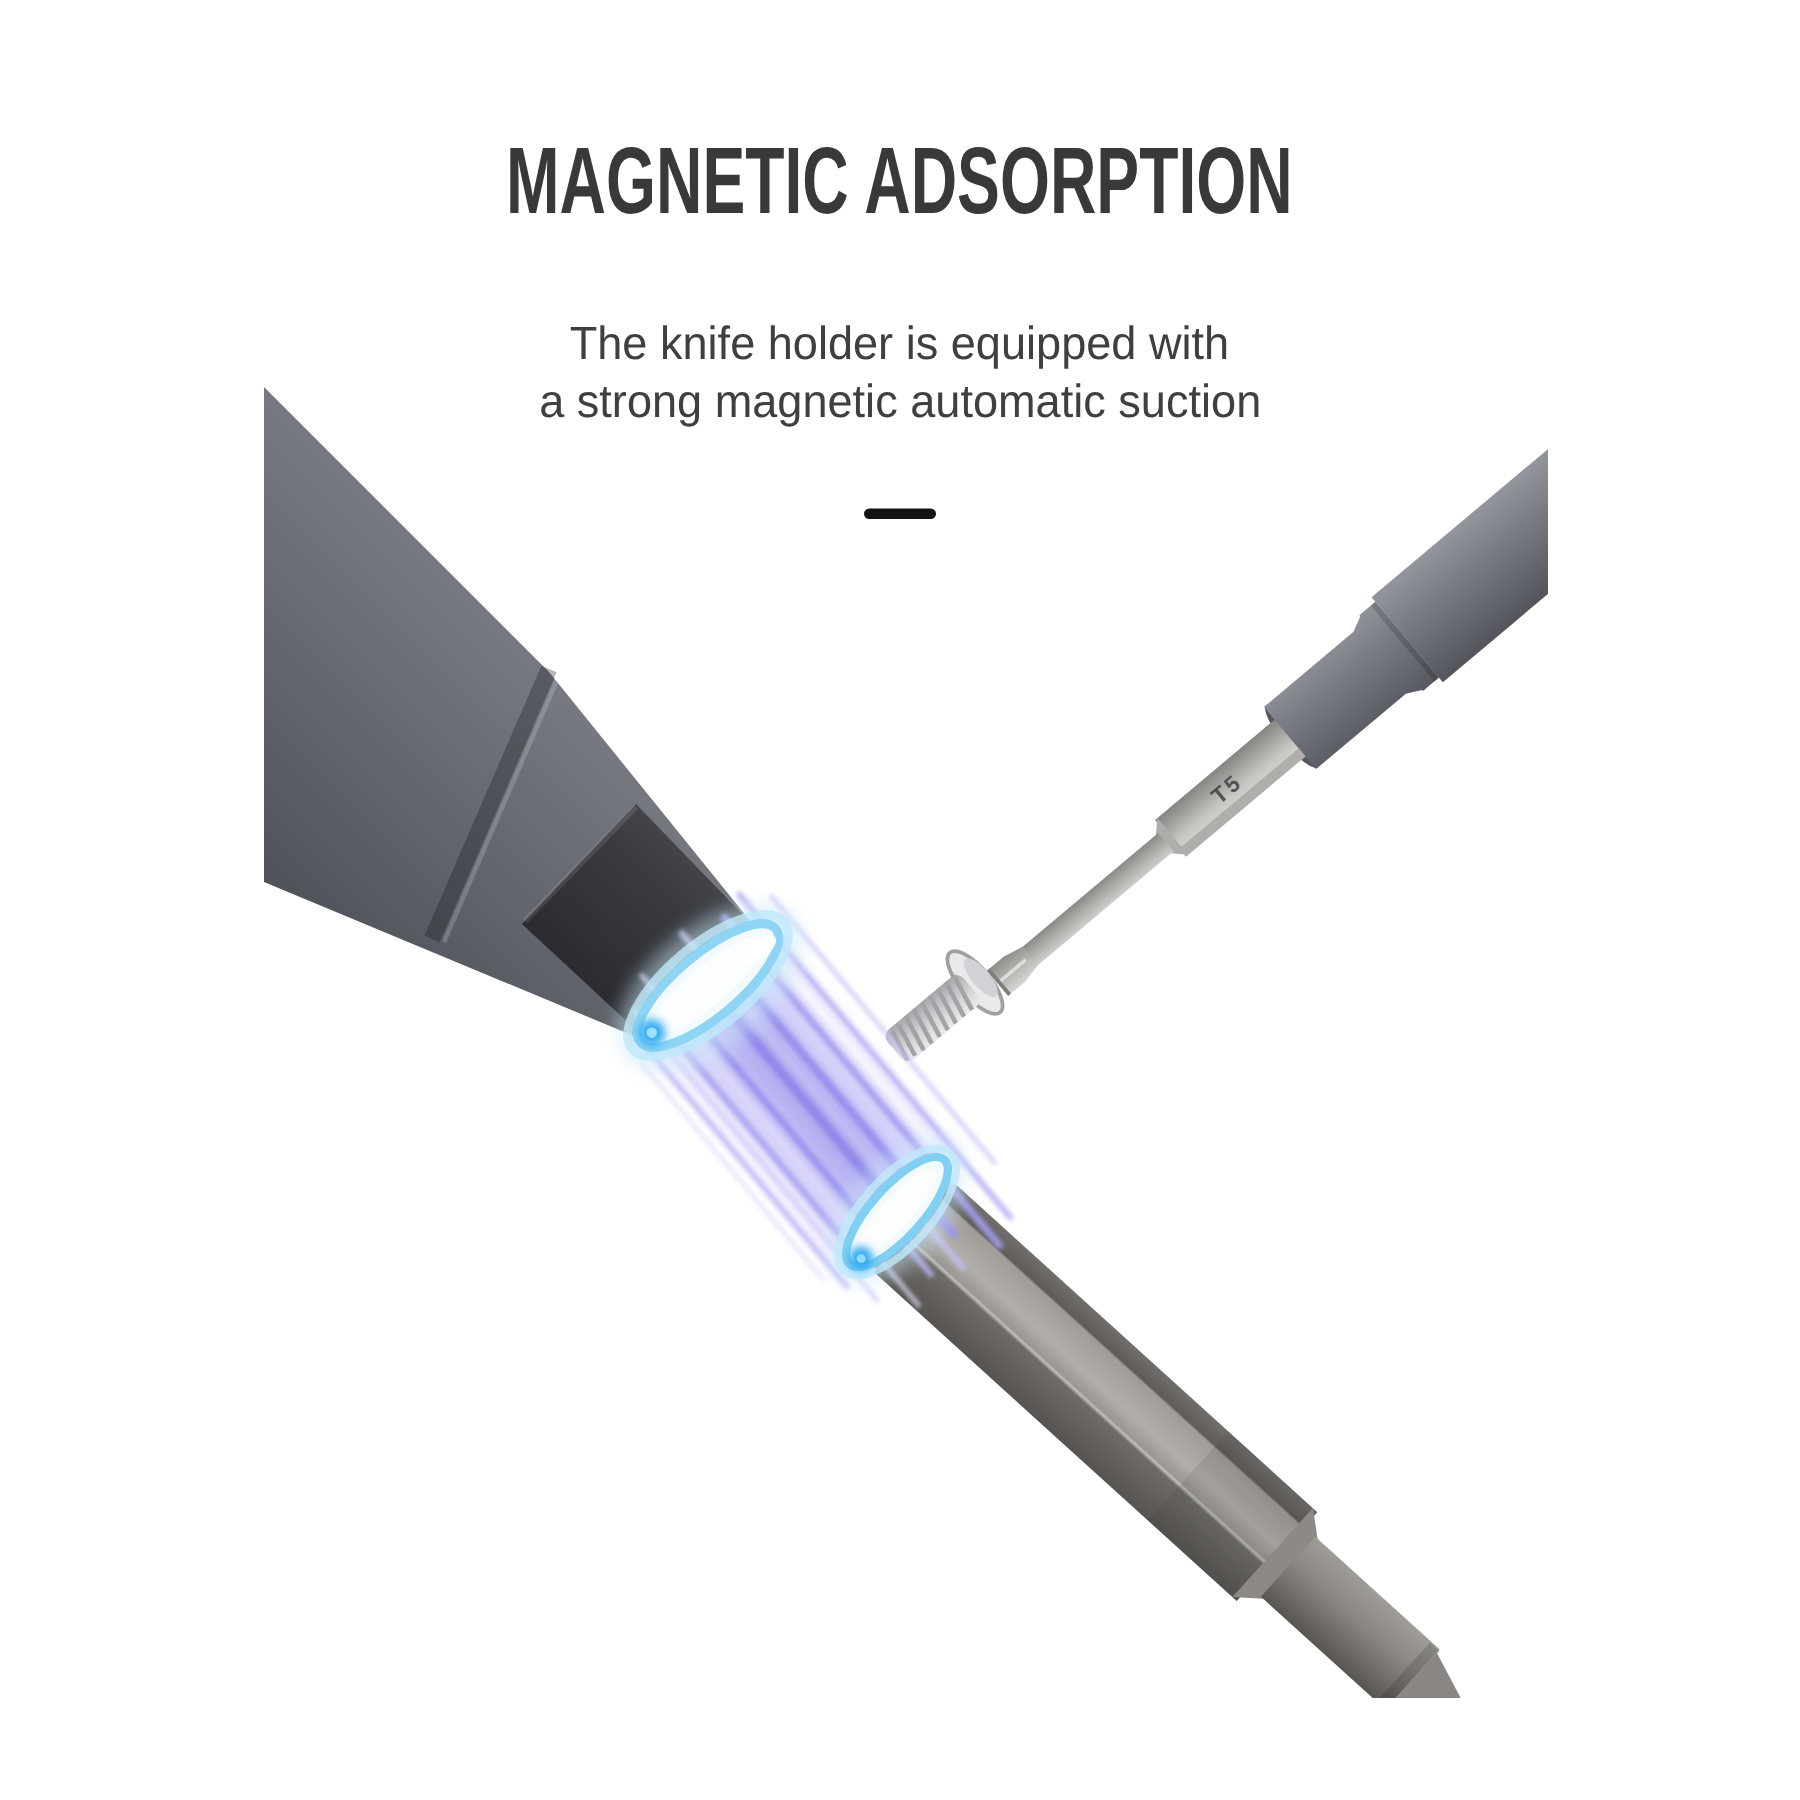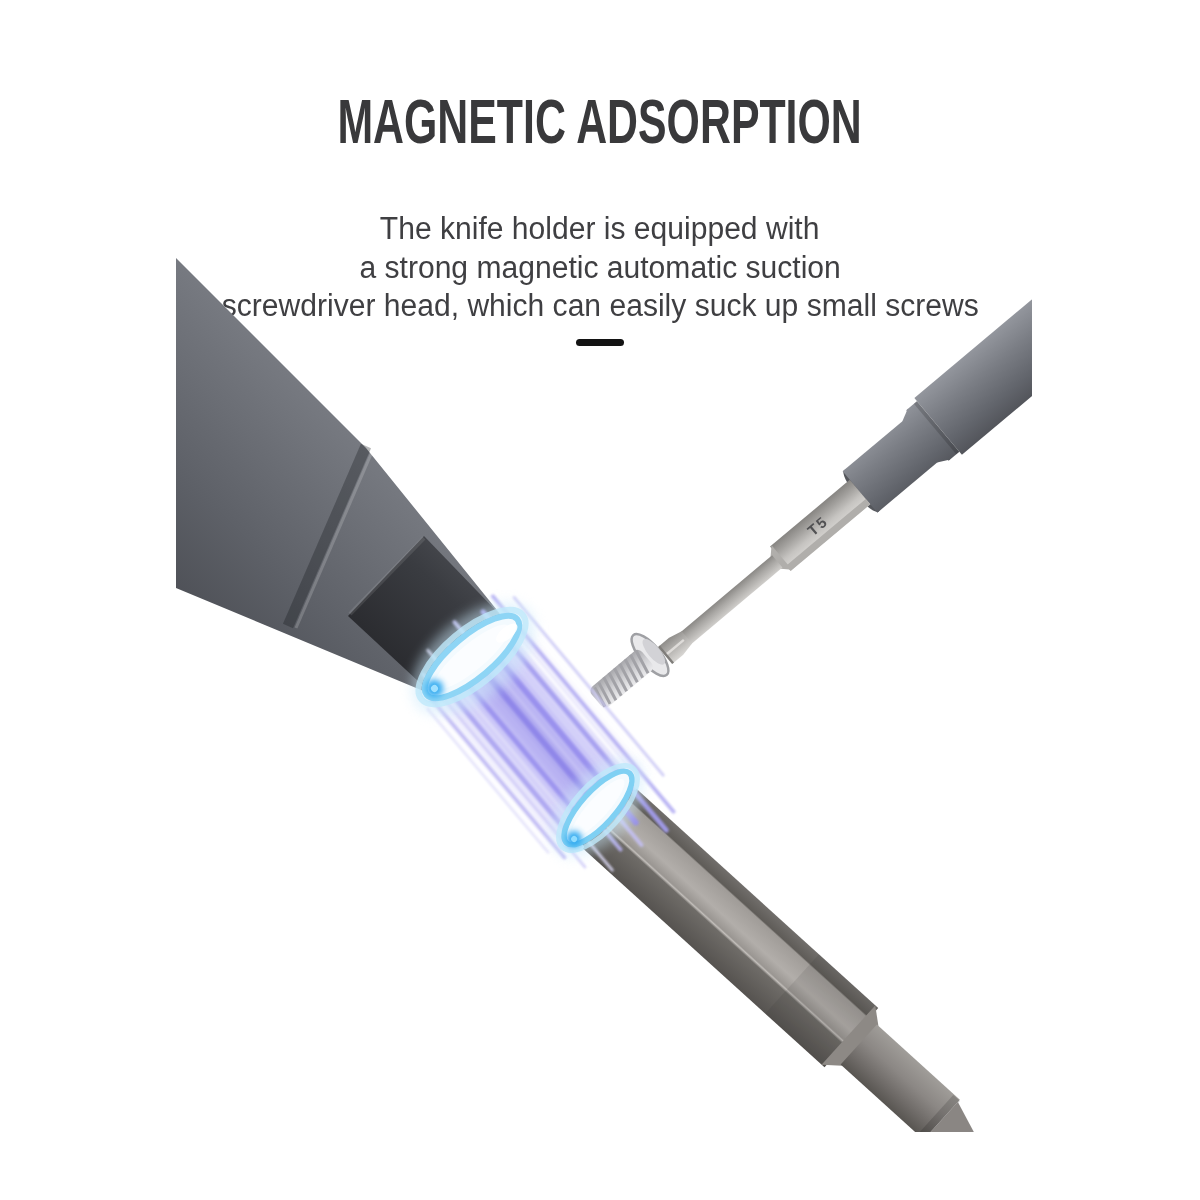--- a/index.html
+++ b/index.html
@@ -30,23 +30,20 @@
 <div class="canvas">
 
   <div class="title-line" style="top:90px">
     <span class="squeeze">MAGNETIC ADSORPTION</span>
   </div>
   <div class="sub-line" style="top:252px">
     <span class="squeeze">a strong magnetic automatic suction</span>
   </div>
   <div class="sub-line" style="top:213px">
     <span class="squeeze">The knife holder is equipped with</span>
-  </div>
-  <div class="sub-line" style="top:290px">
-    <span class="squeeze">screwdriver head, which can easily suck up small screws</span>
   </div>
   <div class="divider"></div>
 
   <svg class="scene" viewBox="0 0 1200 1200">
     <defs>
       <filter id="fB1" x="-50%" y="-50%" width="200%" height="200%">
           <feGaussianBlur stdDeviation="1.3"></feGaussianBlur>
         </filter>
       <filter id="fB3" x="-80%" y="-80%" width="260%" height="260%">
           <feGaussianBlur stdDeviation="3"></feGaussianBlur>

